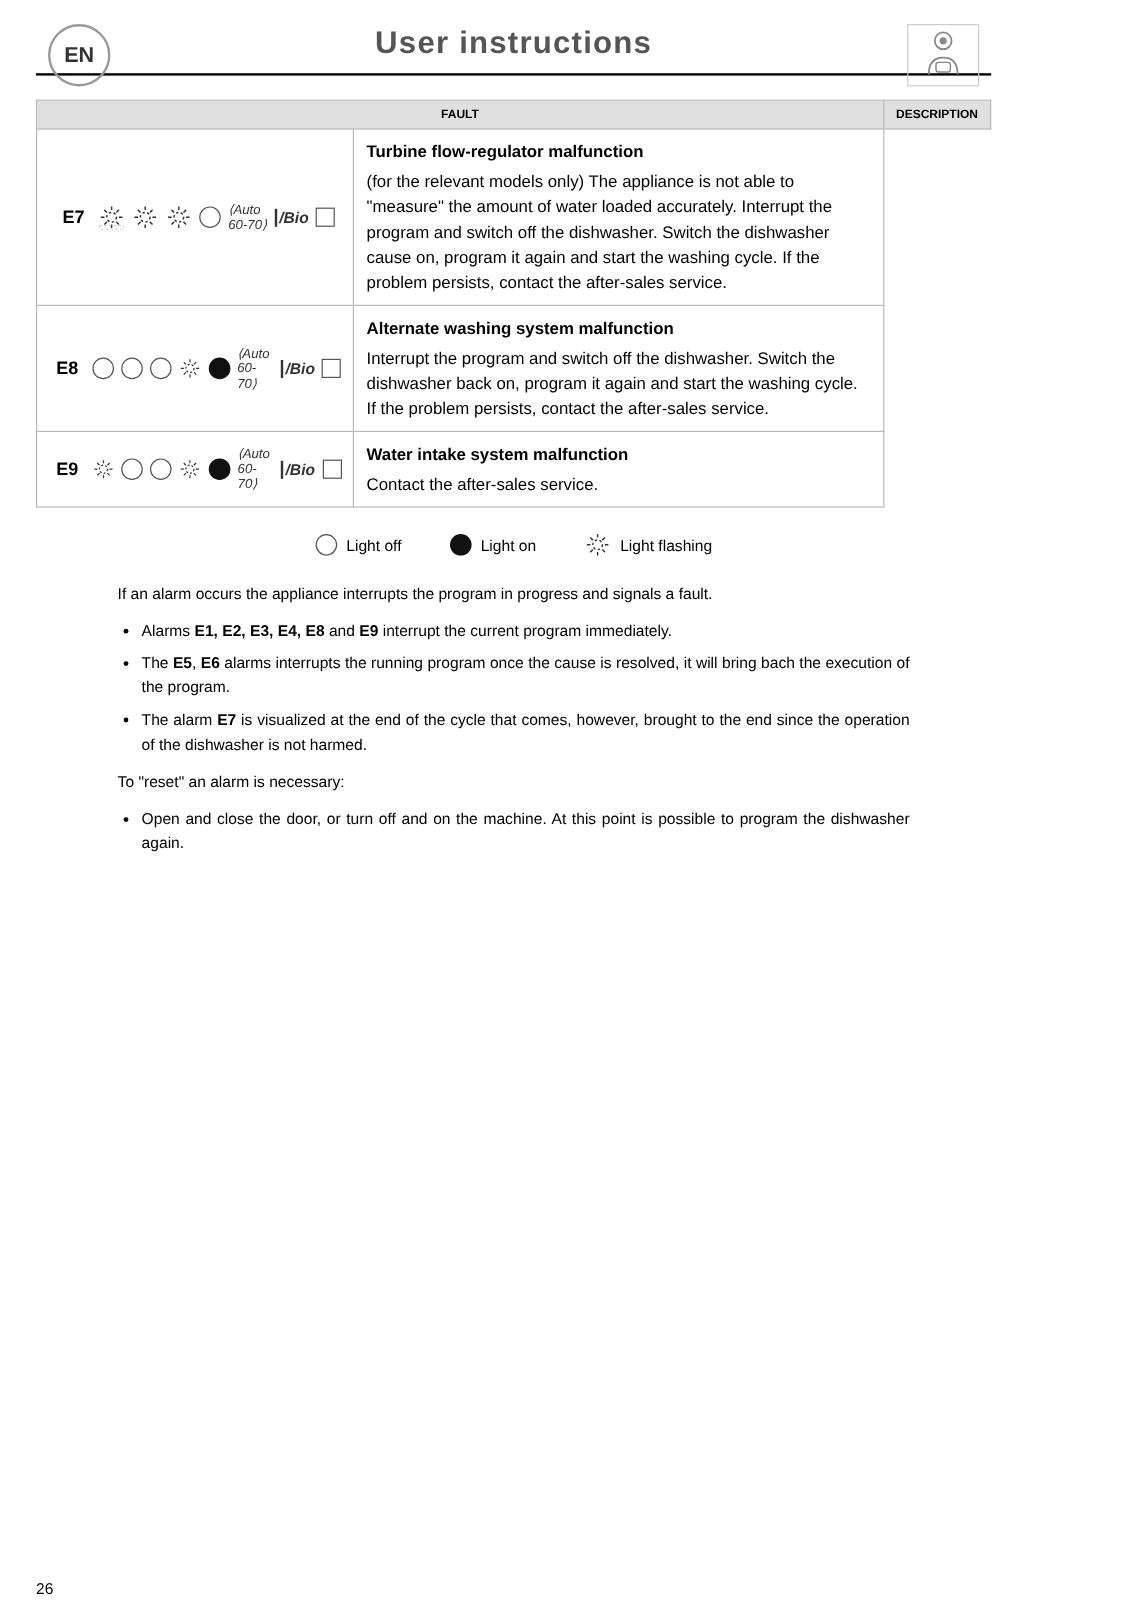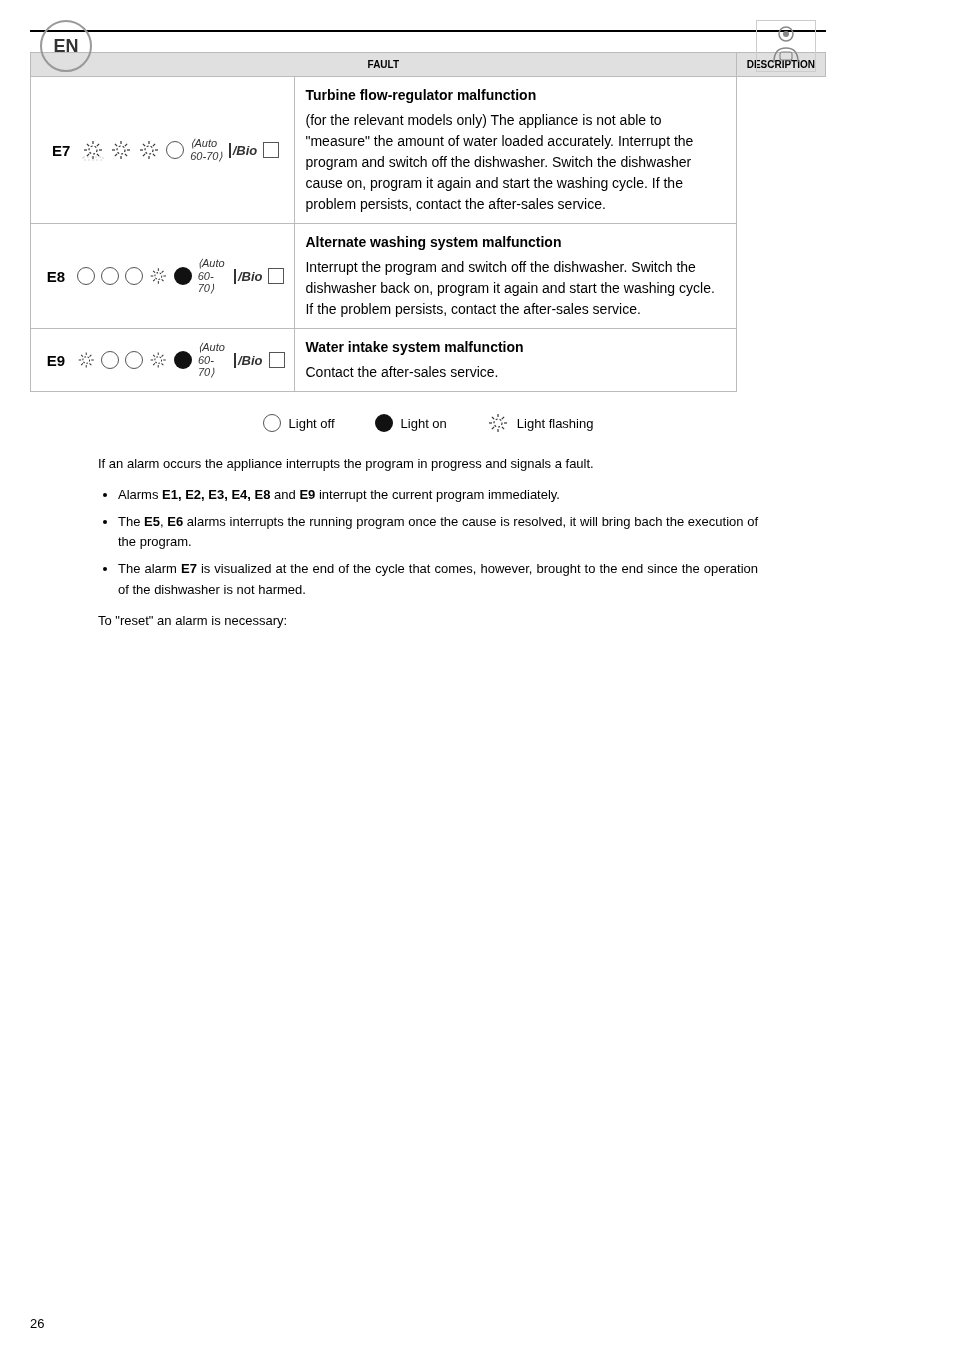--- a/index.html
+++ b/index.html
@@ -193,20 +193,23 @@
     }
   </style>
 </head>
 <body>
 
 <div class="page">
 
   <div class="header">
     <div class="header-en-badge">
       <span>EN</span>
+    </div>
+    <div class="header-title">
+      <span>User instructions</span>
     </div>
     <div class="header-logo">
 
       <svg width="40" height="44" viewBox="0 0 40 44">
         <circle cx="20" cy="10" r="7" fill="none" stroke="#888" stroke-width="1.5"></circle>
         <path d="M8 38 Q8 24 20 24 Q32 24 32 38" fill="none" stroke="#888" stroke-width="1.5"></path>
         <rect x="14" y="28" width="12" height="8" rx="2" fill="none" stroke="#888" stroke-width="1.2"></rect>
         <circle cx="20" cy="10" r="3" fill="#888"></circle>
       </svg>
     </div>
@@ -401,19 +404,24 @@
       <li>
         The <strong>E5</strong>, <strong>E6</strong> alarms interrupts the running program once the cause is resolved, it will bring bach the execution of the program.
       </li>
       <li>
         The alarm <strong>E7</strong> is visualized at the end of the cycle that comes, however, brought to the end since the operation of the dishwasher is not harmed.
       </li>
     </ul>
 
     <p>To "reset" an alarm is necessary:</p>
 
+    <ul>
+      <li>
+        Open and close the door, or turn off and on the machine. At this point is possible to program the dishwasher again.
+      </li>
+    </ul>
 
 
   </div>
 
   <div class="page-number">26</div>
 
 </div>
 
 </body></html>

